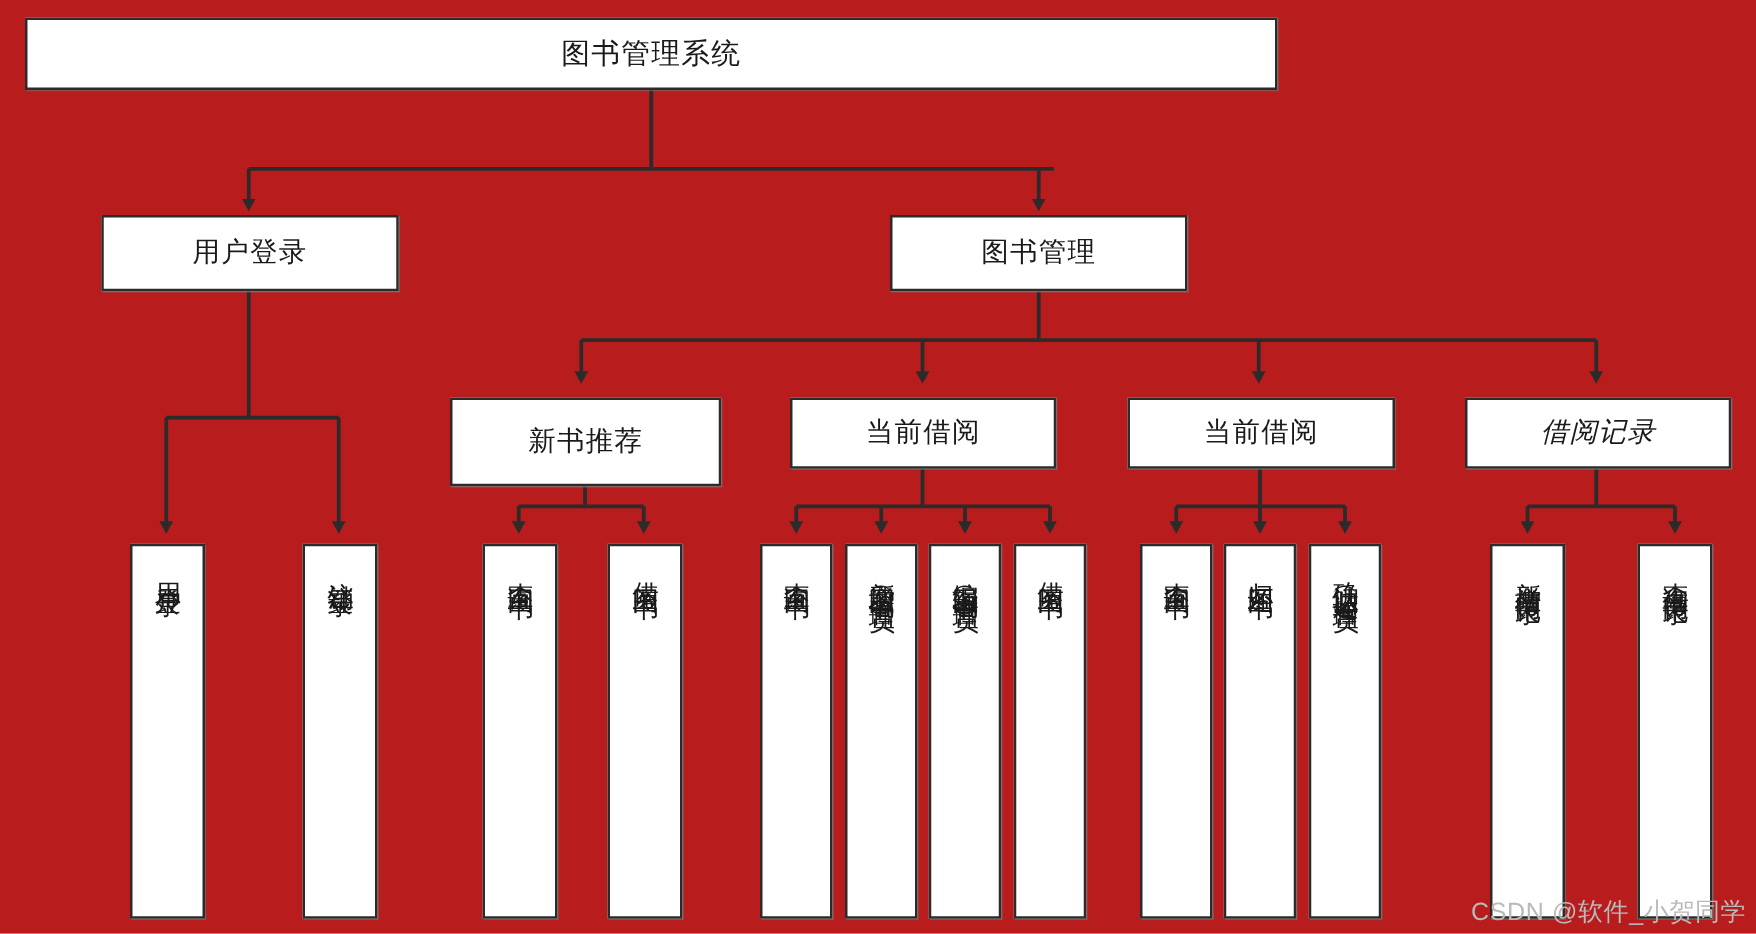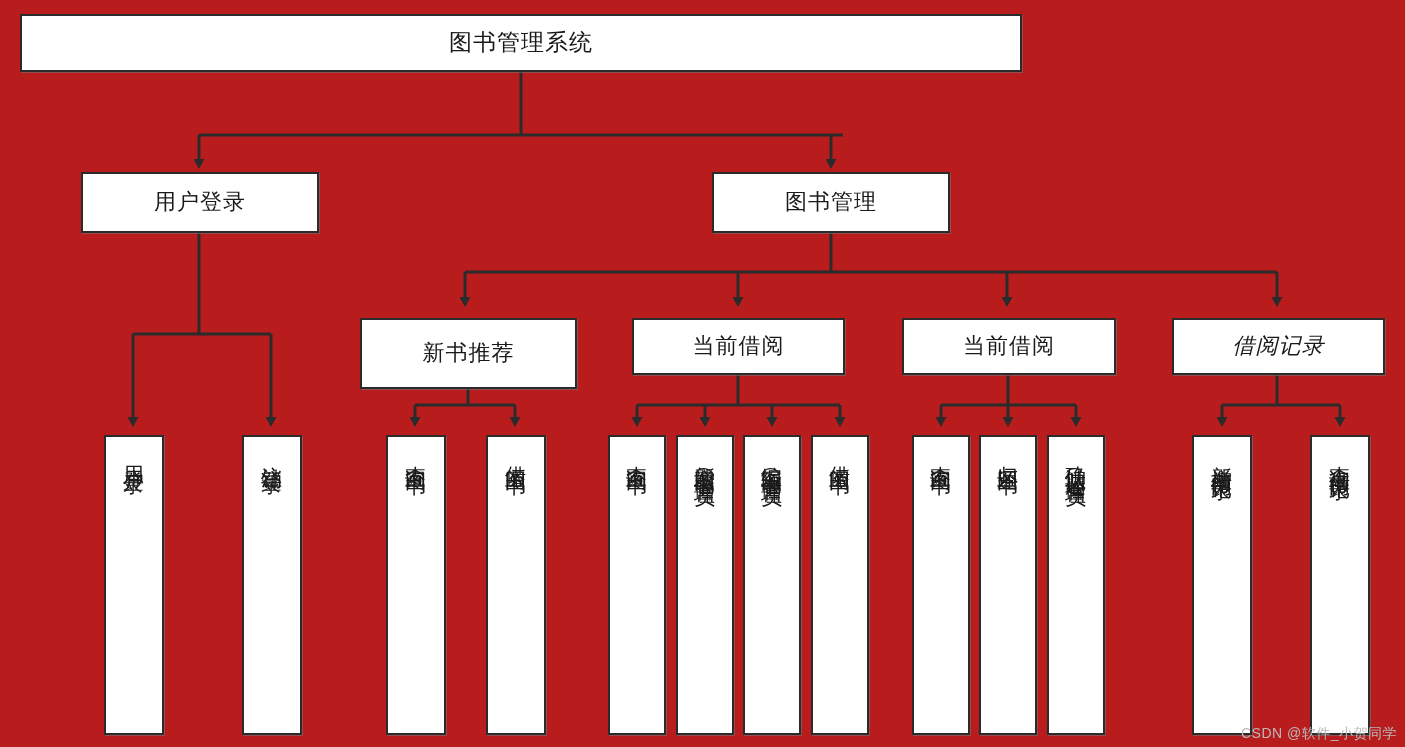--- a/index.html
+++ b/index.html
@@ -53,21 +53,21 @@
     letter-spacing: 3px;
     white-space: normal;
     line-height: 1.0;
     max-height: 100%;
   }
   .node.root .label { font-size: 23px; }
   #watermark {
     position: absolute;
     right: 8px;
     bottom: 4px;
-    font-size: 14px;
+    font-size: 20px;
     color: #b9b9b9;
     letter-spacing: 0.5px;
     white-space: nowrap;
     pointer-events: none;
   }
 </style>
 </head>
 <body>
 
 <div id="canvas">

